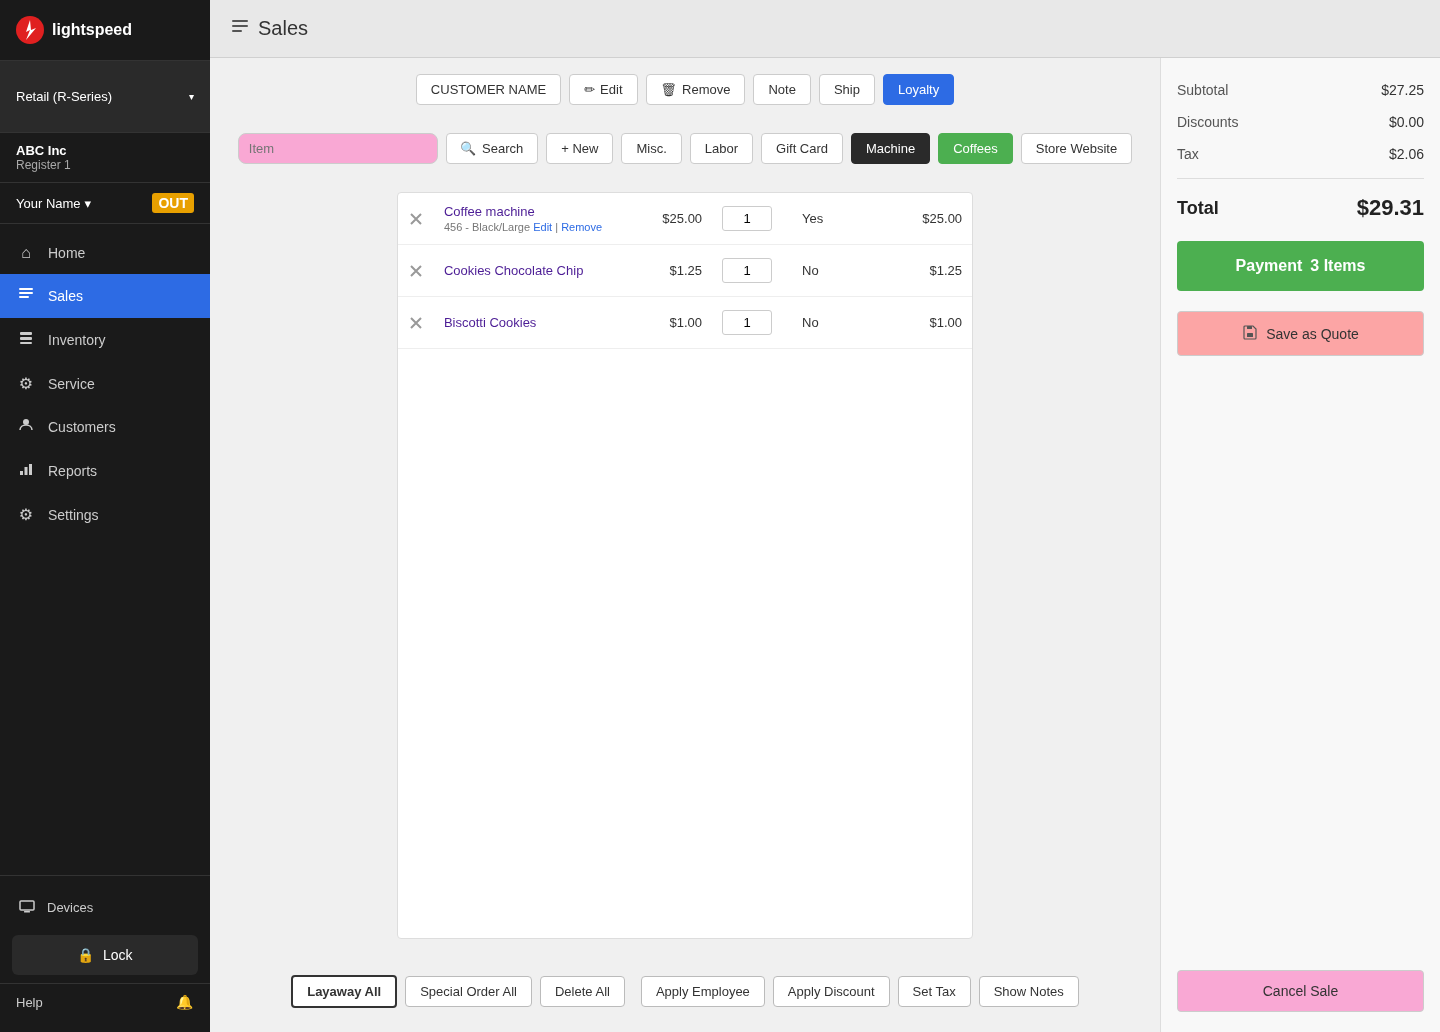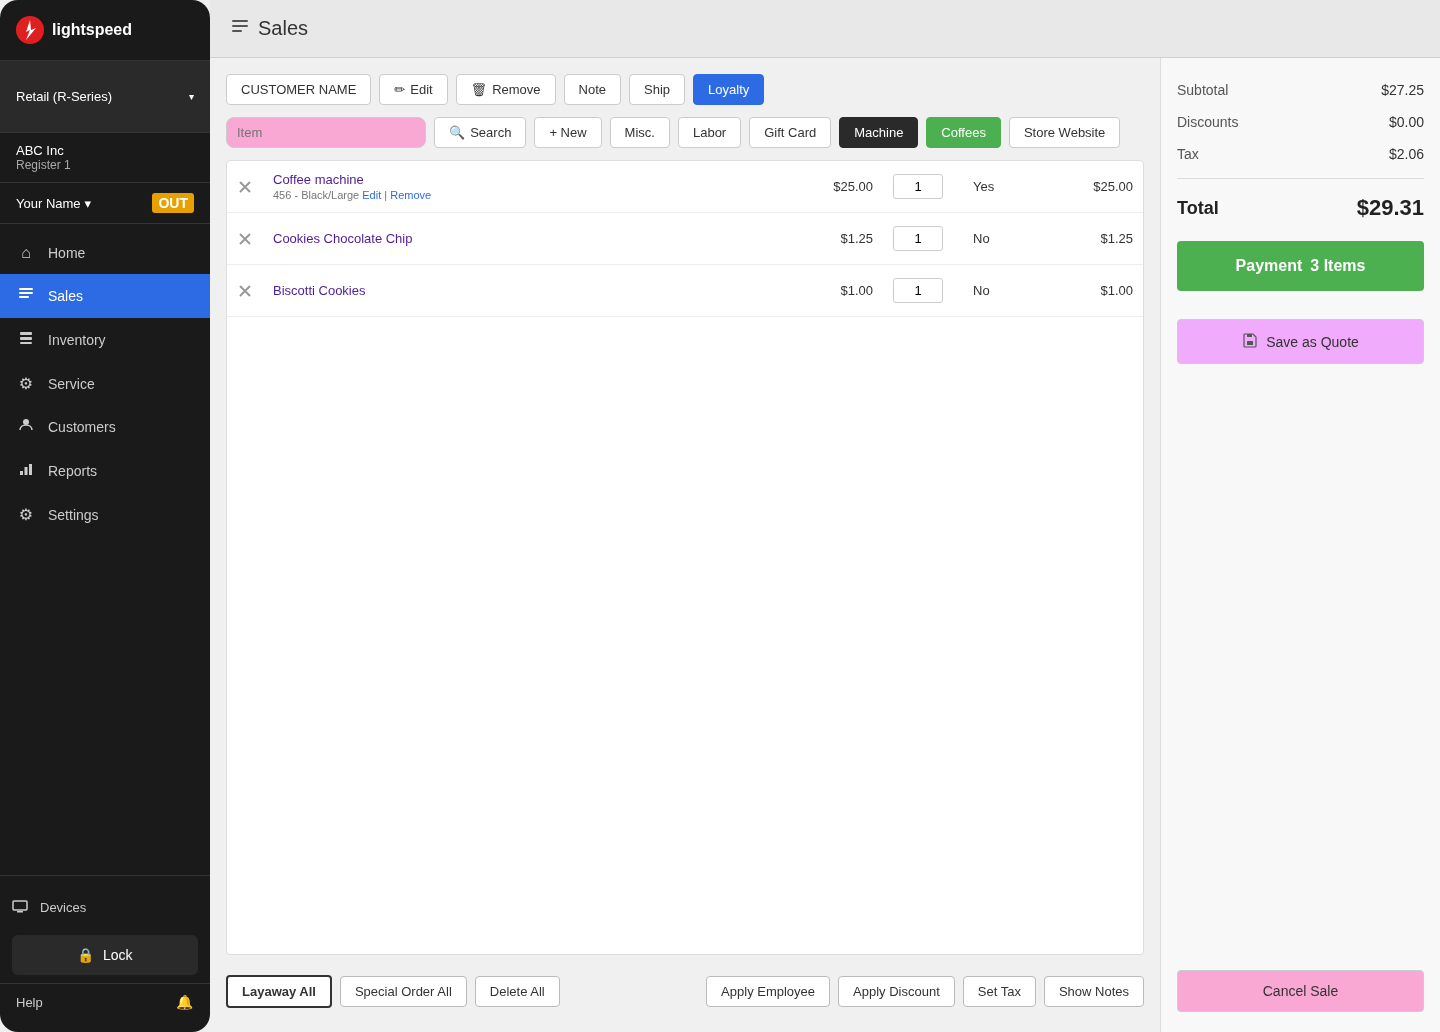--- a/index.html
+++ b/index.html
@@ -7,21 +7,20 @@
 
     
     .sidebar {
       width: 210px;
       min-width: 210px;
       background: #1a1a1a;
       color: #fff;
       display: flex;
       flex-direction: column;
       height: 100%;
-      border-radius: 18px;
     }
     .sidebar-logo {
       display: flex;
       align-items: center;
       gap: 8px;
       padding: 16px 16px;
       border-bottom: 1px solid #333;
     }
     .logo-text {
       font-size: 16px;
@@ -38,21 +37,21 @@
       font-size: 13px;
       color: #fff;
       border-bottom: 1px solid #333;
     }
     .sidebar-dropdown .chevron { font-size: 10px; }
 
     .sidebar-store-info {
       padding: 10px 16px;
       border-bottom: 1px solid #333;
     }
-    .sidebar-store-info .store-name { font-size: 13px; font-weight: 400; }
+    .sidebar-store-info .store-name { font-size: 13px; font-weight: 700; }
     .sidebar-store-info .register { font-size: 12px; color: #aaa; }
 
     .sidebar-user {
       display: flex;
       align-items: center;
       justify-content: space-between;
       padding: 10px 16px;
       border-bottom: 1px solid #333;
     }
     .sidebar-user .user-name { font-size: 13px; display: flex; align-items: center; gap: 4px; }
@@ -83,21 +82,21 @@
     .nav-item .nav-icon { font-size: 16px; width: 20px; text-align: center; }
 
     .sidebar-bottom {
       padding: 12px 0;
       border-top: 1px solid #333;
     }
     .devices-item {
       display: flex;
       align-items: center;
       gap: 12px;
-      padding: 10px 12px;
+      padding: 10px 19px;
       font-size: 13px;
       color: #ccc;
       cursor: pointer;
     }
     .lock-button {
       display: flex;
       align-items: center;
       justify-content: center;
       gap: 8px;
       margin: 8px 12px;
@@ -145,22 +144,23 @@
       flex: 1;
       display: flex;
       overflow: hidden;
     }
 
     .sales-main {
       flex: 1;
       display: flex;
       flex-direction: column;
       padding: 16px;
-      gap: 12px;
+      gap: 28px;
       overflow: hidden;
+      align-items: center;
     }
 
     
     .customer-bar {
       display: flex;
       align-items: center;
       gap: 8px;
     }
     .btn {
       padding: 7px 14px;
@@ -306,33 +306,33 @@
       font-weight: 600;
       cursor: pointer;
       width: 100%;
       display: flex;
       align-items: center;
       justify-content: center;
       gap: 8px;
       margin-top: 8px;
     }
     .save-quote-btn {
-      background: #f0abfc;
+      background: #fca5a5;
       border: 1px solid #ccc;
       border-radius: 4px;
       padding: 12px;
       font-size: 14px;
       cursor: pointer;
       width: 100%;
       display: flex;
       align-items: center;
       justify-content: center;
       gap: 8px;
       color: #333;
-      margin-top: 20px;
+      margin-top: 12px;
     }
     .cancel-btn {
       background: #f9a8d4;
       border: 1px solid #ccc;
       border-radius: 4px;
       padding: 12px;
       font-size: 14px;
       cursor: pointer;
       width: 100%;
       color: #333;

